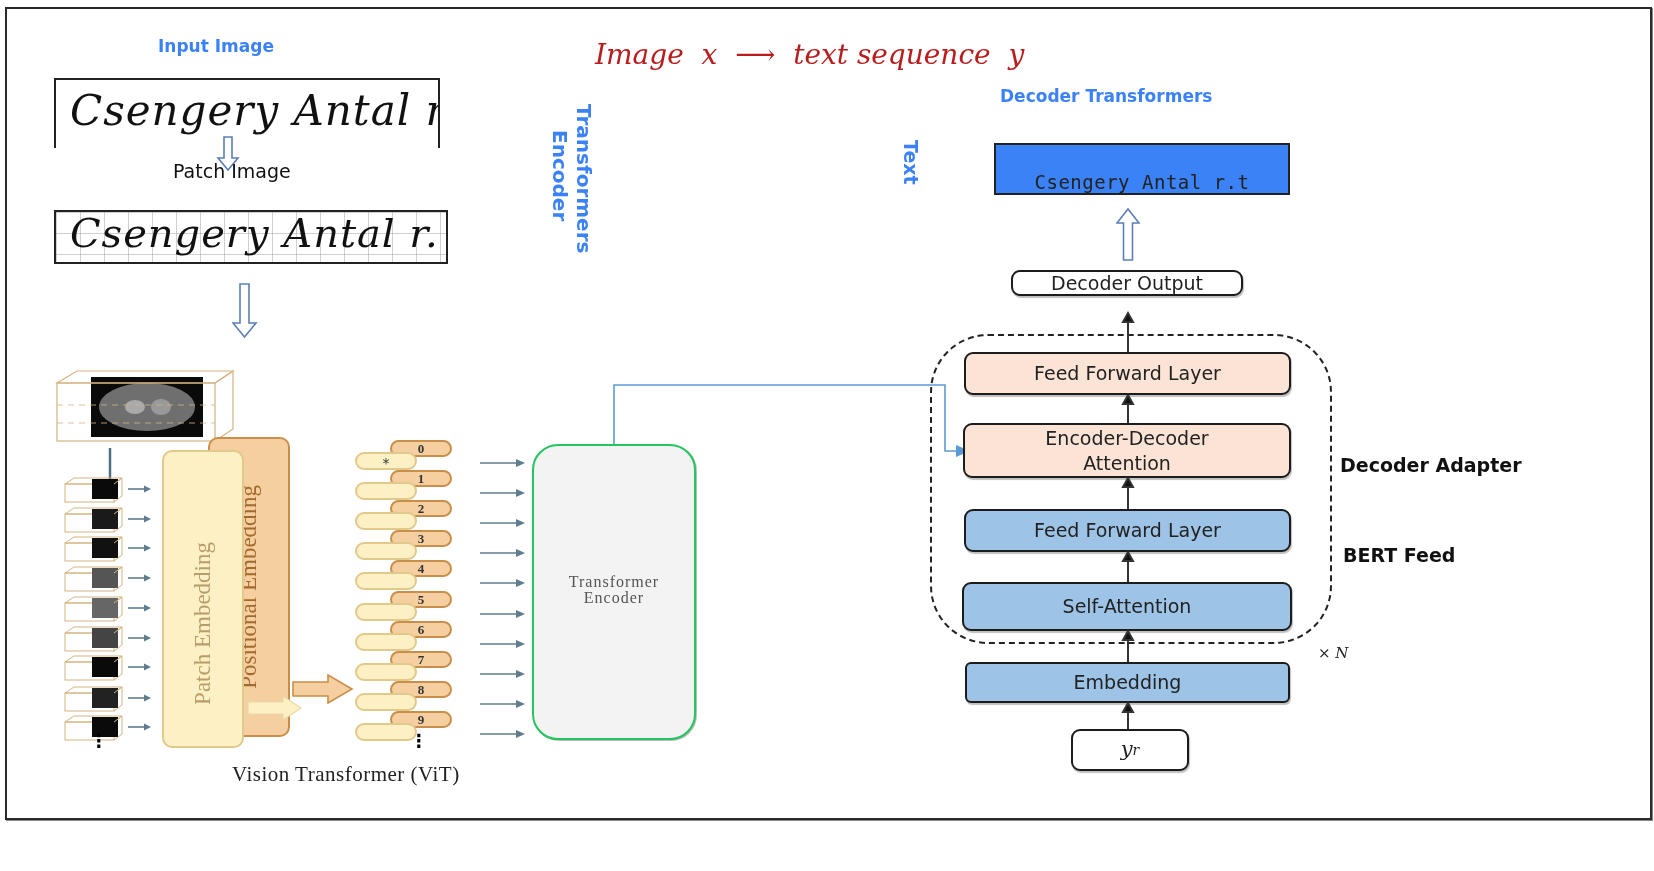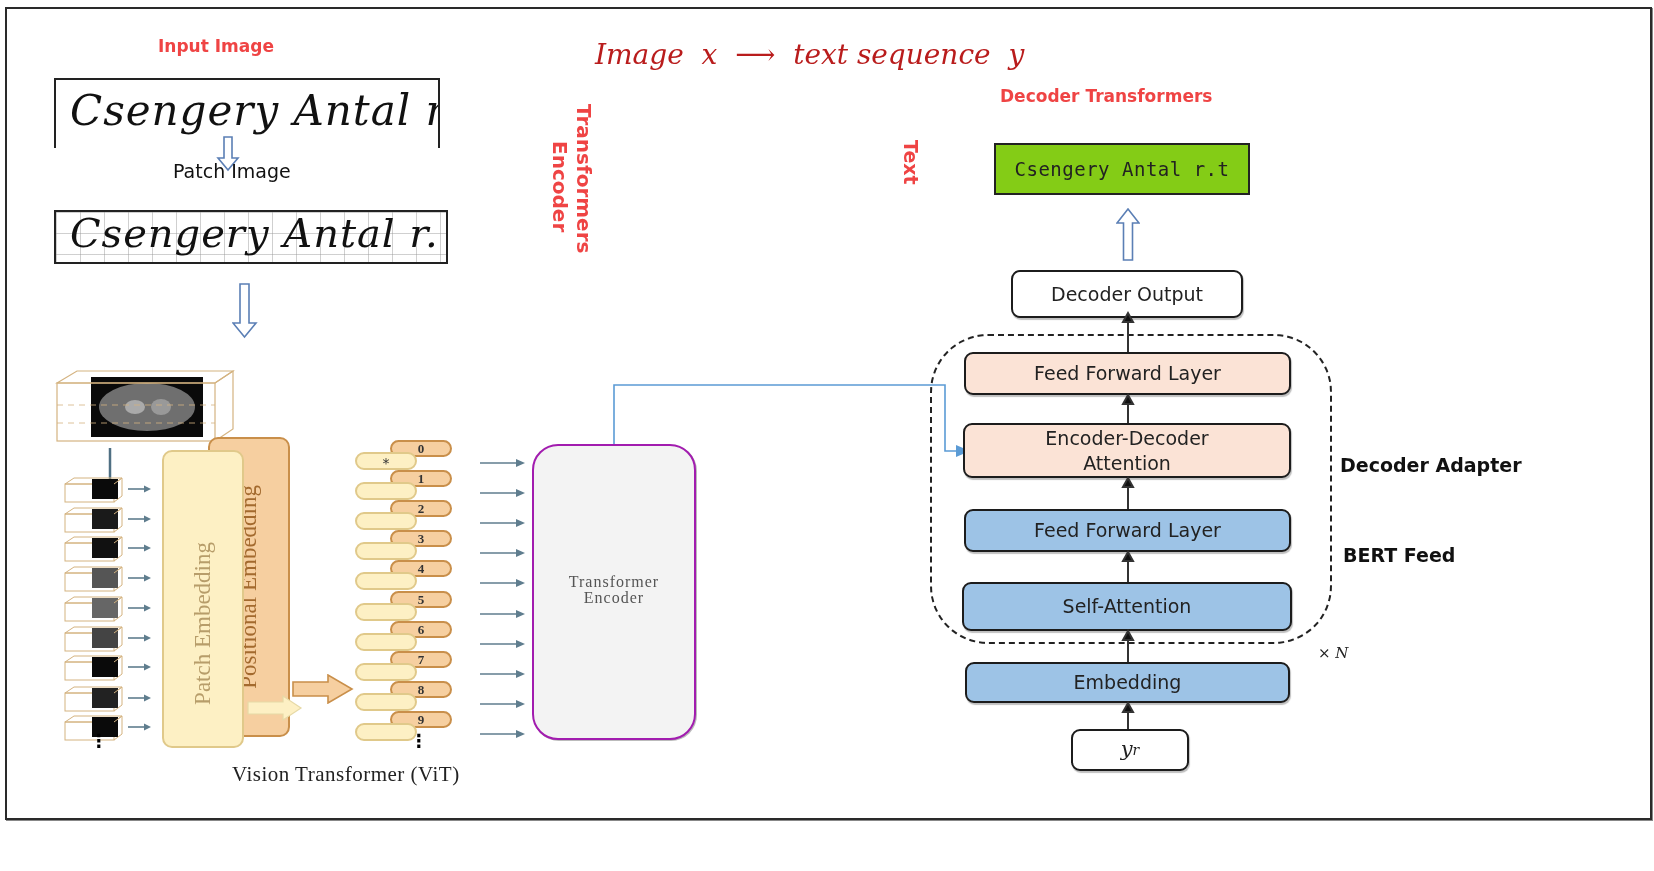--- a/index.html
+++ b/index.html
@@ -1,19 +1,19 @@
 <!DOCTYPE html>
 <html><head>
 <meta charset="utf-8">
 <style>
   html, body { margin: 0; padding: 0; background: #ffffff; }
   body { width: 1654px; height: 871px; position: relative; overflow: hidden; font-family: "DejaVu Sans", sans-serif; }
   .frame { position: absolute; left: 5px; top: 7px; width: 1643px; height: 809px; border: 2px solid #2a2a2a; box-shadow: 1px 1px 0 #888; background: #fff; }
   .abs { position: absolute; }
-  .title-bold { font-family: "DejaVu Sans", sans-serif; font-weight: bold; color: #ef4444; text-align: center; }
+  .title-bold { font-family: "DejaVu Sans", sans-serif; font-weight: bold; color: #3b82f6; }
   .math { font-family: "DejaVu Serif", serif; font-style: italic; color: #b91c1c; }
   .handwriting { font-family: "DejaVu Serif", serif; font-style: italic; color: #111; letter-spacing: 1px; }
   .img-box { background: #fff; border: 2px solid #222; box-sizing: border-box; overflow: hidden; }
   .img-box.open-bottom { border-bottom: none; }
   .patch-grid { background-image: linear-gradient(to right, rgba(150,150,150,0.45) 1px, transparent 1px), linear-gradient(to bottom, rgba(150,150,150,0.45) 1px, transparent 1px); background-size: 24px 100%, 100% 21px; }
   .vtext-cw { writing-mode: vertical-rl; }
   .dec-box { position: absolute; border: 2.5px solid #1c1c1c; border-radius: 9px; box-sizing: border-box; display: flex; align-items: center; justify-content: center; text-align: center; font-family: "DejaVu Sans", sans-serif; font-size: 19px; color: #222; line-height: 1.3; box-shadow: 1px 2px 1px rgba(0,0,0,0.25); }
   .peach { background: #fbe3d6; }
   .blue { background: #9dc3e6; }
   .white { background: #fff; }
@@ -221,57 +221,57 @@
       </svg></div>
     <div class="token-num" style="left: 390px; top: 711px;">9</div>
     <div class="token-emb" style="left: 355px; top: 723px;"></div>
     <div style="position: absolute; left: 480px; top: 725px;"><svg width="46" height="12">
         <line x1="0" y1="6" x2="38" y2="6" stroke="#5f7d8e" stroke-width="1.6"></line>
         <path d="M36 2 L45 6 L36 10 Z" fill="#5f7d8e"></path>
       </svg></div>
   </div>
 <div class="abs" style="left:410px;top:730px;font-size:18px;font-weight:bold;">⋮</div>
 
-<div class="abs" style="left:532px;top:444px;width:164px;height:296px;background:#f3f3f3;border:2px solid #a21caf;border-radius:26px;box-sizing:border-box;box-shadow:1px 1px 0 #bbb;">
+<div class="abs" style="left:532px;top:444px;width:164px;height:296px;background:#f3f3f3;border:2px solid #22c55e;border-radius:26px;box-sizing:border-box;box-shadow:1px 1px 0 #bbb;">
   <div style="position:absolute;left:0;right:0;top:128px;text-align:center;font-family:'Liberation Serif',serif;font-size:16px;color:#555;letter-spacing:1px;line-height:16px;">
     <div>Transformer</div>
     <div>Encoder</div>
   </div>
 </div>
 
 <div class="abs serif-b" style="left:232px;top:762px;font-size:21px;color:#222;letter-spacing:0.5px;">Vision Transformer (ViT)</div>
 
 <svg class="abs" style="left:0;top:0;" width="1654" height="871" pointer-events="none">
   <polyline points="614,444 614,385 945,385 945,451 966,451" fill="none" stroke="#5b9bd5" stroke-width="1.6"></polyline>
   <path d="M956 445 L970 451 L956 457 Z" fill="#5b9bd5"></path>
 </svg>
 
 <div class="abs title-bold" style="left:1000px;top:86px;font-size:17px;">Decoder Transformers</div>
 <div class="abs title-bold vtext-cw" style="left:900px;top:140px;font-size:19px;">Text</div>
 
-<div class="abs" style="left:994px;top:143px;width:256px;height:52px;border:2px solid #222;box-sizing:border-box;display:flex;align-items:center;justify-content:center;background:#84cc16;">
+<div class="abs" style="left:994px;top:143px;width:296px;height:52px;border:2px solid #222;box-sizing:border-box;display:flex;align-items:flex-end;justify-content:center;background:#3b82f6;">
   <span class="mono-out">Csengery Antal r.t</span>
 </div>
 
 <svg class="abs" style="left:1116px;top:208px;" width="24" height="54">
   <path d="M12 1 L23 15 H16.5 V52 H7.5 V15 H1 Z" fill="#fff" stroke="#5b7fb5" stroke-width="1.6"></path>
 </svg>
 
-<div class="dec-box white" style="left:1011px;top:270px;width:232px;height:48px;">Decoder Output</div>
+<div class="dec-box white" style="left:1011px;top:270px;width:232px;height:26px;">Decoder Output</div>
 
 <div class="abs" style="left:930px;top:334px;width:402px;height:310px;border:2.5px dashed #222;border-radius:58px;box-sizing:border-box;"></div>
 
 <div class="dec-box peach" style="left:964px;top:352px;width:327px;height:43px;">Feed Forward Layer</div>
 <div class="dec-box peach" style="left:963px;top:423px;width:328px;height:55px;flex-direction:column;">
   <span>Encoder-Decoder</span>
   <span>Attention</span>
 </div>
 <div class="dec-box blue" style="left:964px;top:509px;width:327px;height:43px;">Feed Forward Layer</div>
 <div class="dec-box blue" style="left:962px;top:582px;width:330px;height:49px;">Self-Attention</div>
-<div class="dec-box blue" style="left:965px;top:662px;width:325px;height:41px;">Embedding</div>
+<div class="dec-box blue" style="left:965px;top:662px;width:325px;height:41px;border-radius:6px;">Embedding</div>
 <div class="dec-box white" style="left:1071px;top:729px;width:118px;height:42px;font-family:'DejaVu Serif',serif;font-style:italic;font-size:21px;">
   <span>y</span>
     <sup style="font-size:14px;">r</sup>
 </div>
 
 <svg class="abs" style="left:0;top:0;" width="1654" height="871" pointer-events="none">
   <g stroke="#333" stroke-width="2" fill="#111">
     <line x1="1128" y1="352" x2="1128" y2="320"></line>
       <path d="M1123 322 L1128 313 L1133 322 Z"></path>
     <line x1="1128" y1="423" x2="1128" y2="402"></line>

